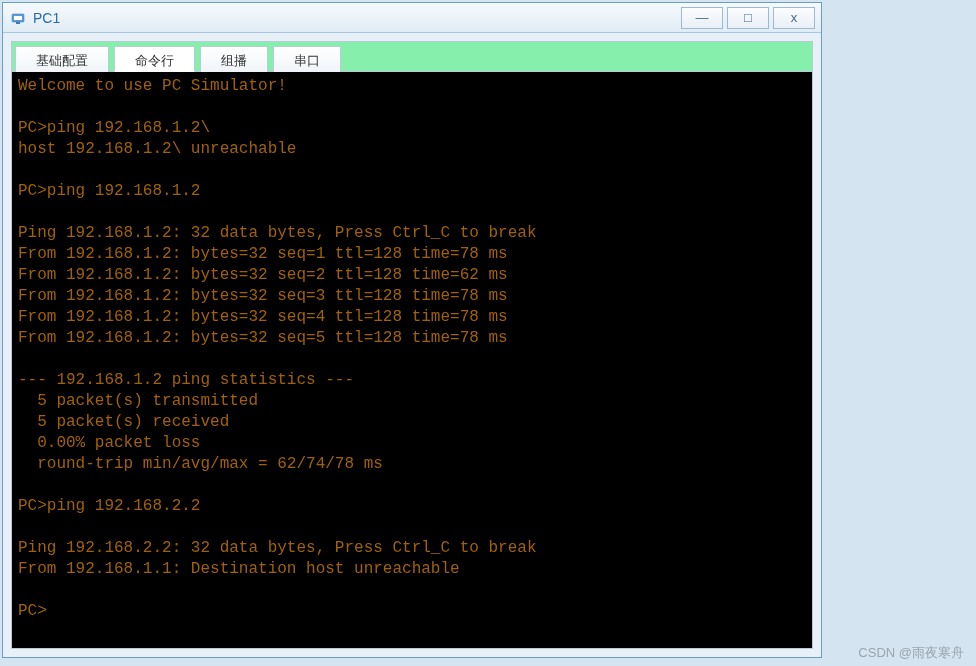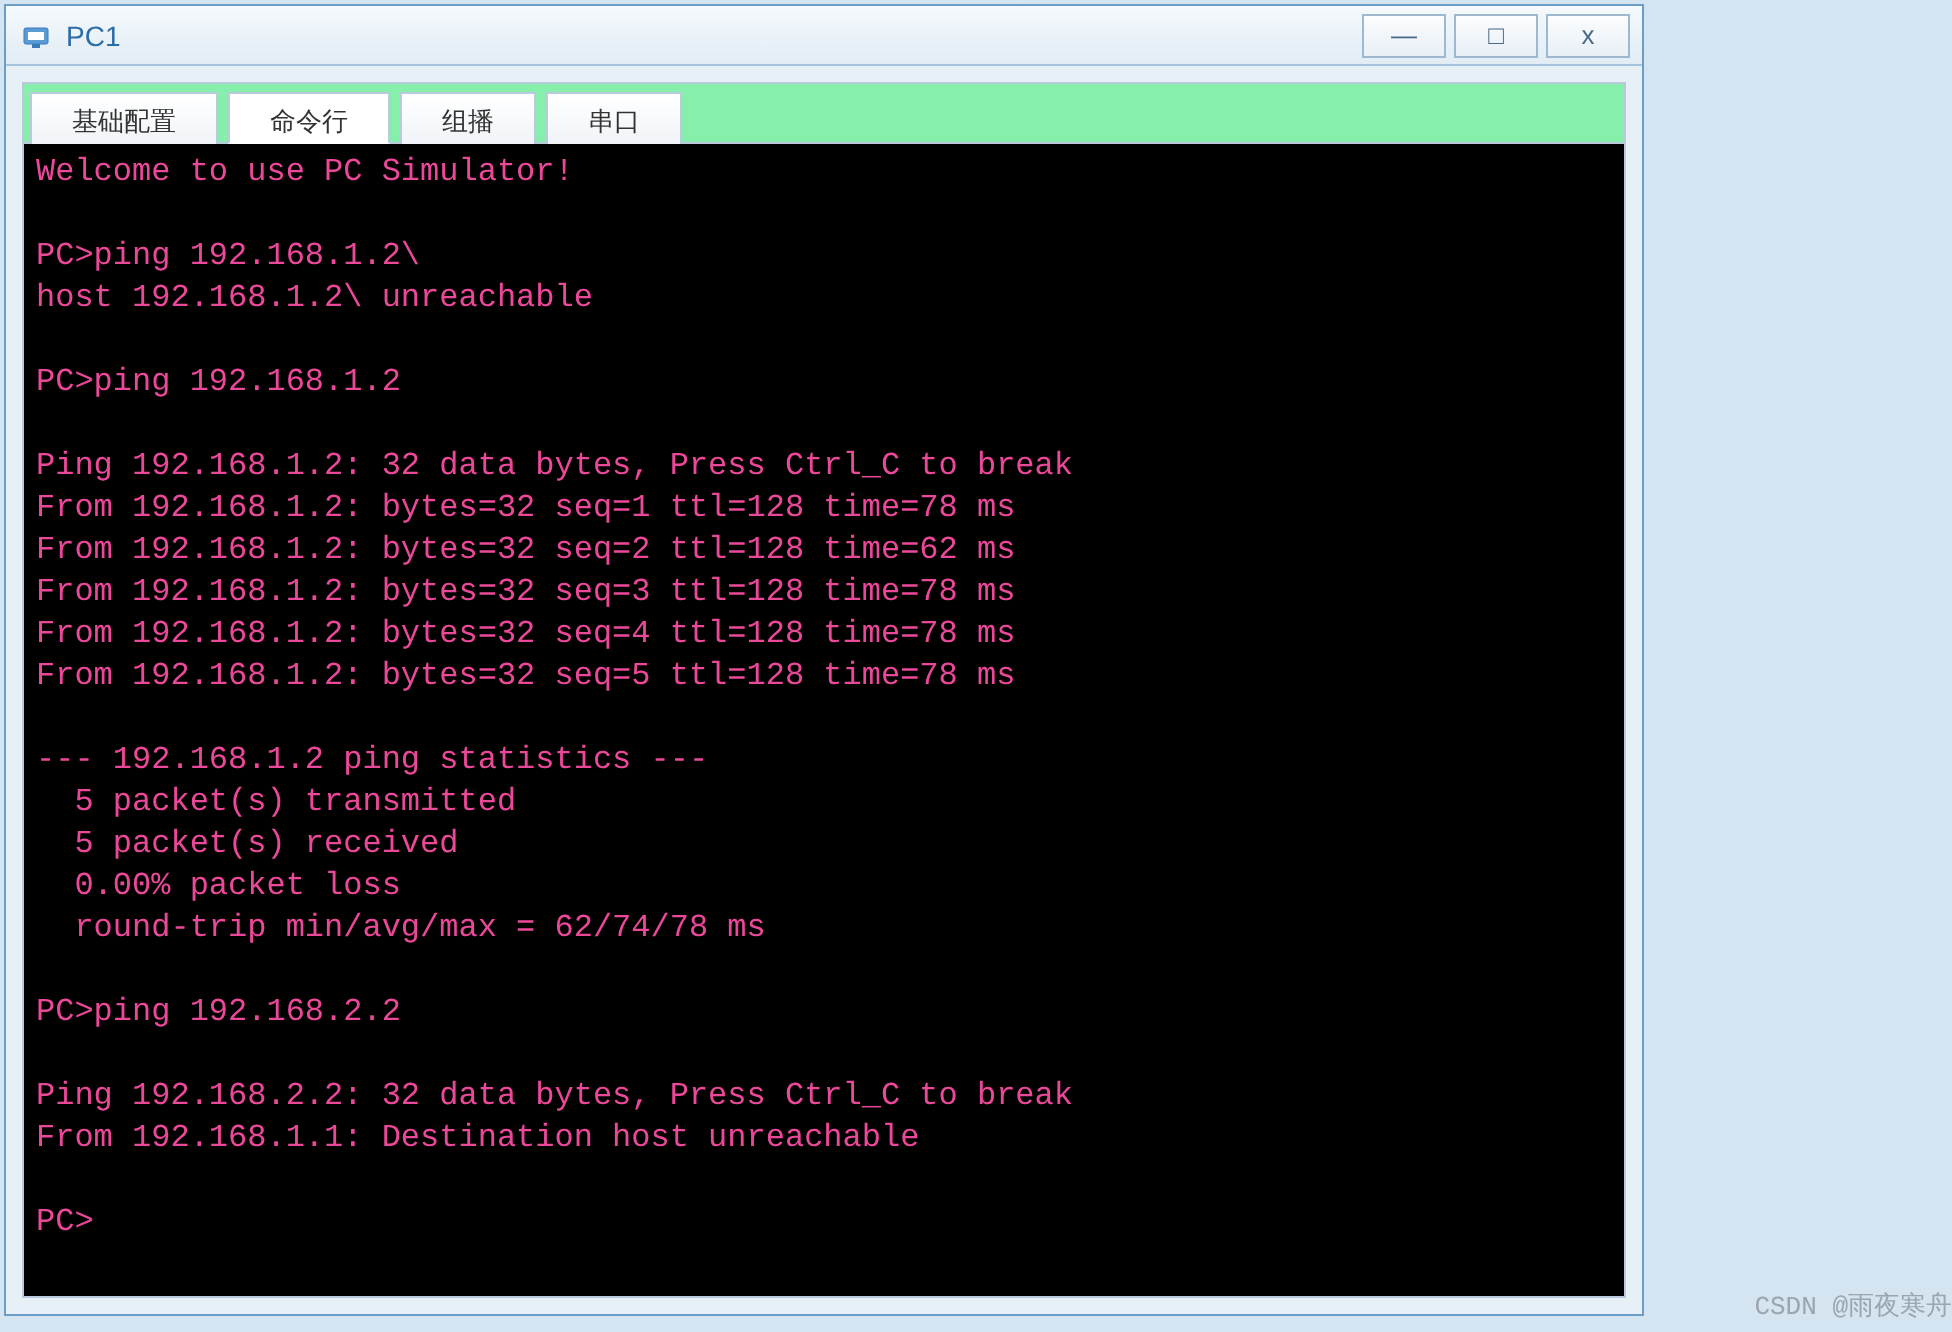--- a/index.html
+++ b/index.html
@@ -97,31 +97,31 @@
       z-index: 2;
       font-family: Liberation Serif, serif;
     }
     .terminal {
       flex: 1;
       background: #000000;
       padding: 4px 6px;
       font-family: "Courier New", monospace;
       font-size: 16px;
       line-height: 21px;
-      color: #ec4899;
+      color: #a16207;
       overflow: hidden;
       white-space: pre;
     }
     .watermark {
       position: absolute;
       bottom: 4px;
-      right: 0;
+      right: 12px;
       font-size: 13px;
       color: #9aa5b0;
-      font-family: Liberation Mono, monospace;
+      font-family: Liberation Sans, sans-serif;
     }
   </style>
 </head>
 <body>
 
 <div class="window">
   <div class="titlebar">
     <span class="title-icon">
       <svg width="16" height="16" viewBox="0 0 16 16">
         <rect x="2" y="4" width="12" height="8" rx="1" fill="#5b9bd5" stroke="#3a7ab8" stroke-width="0.5"></rect>

